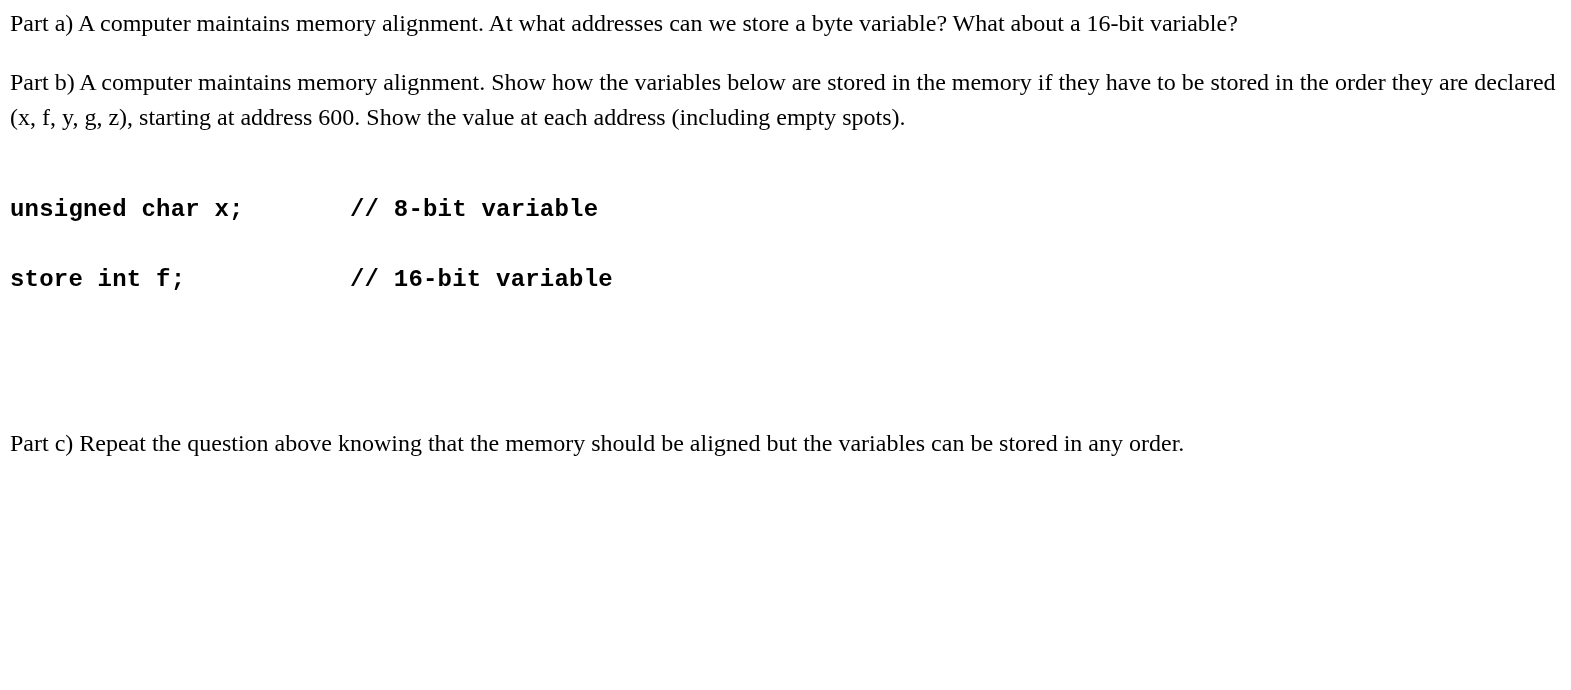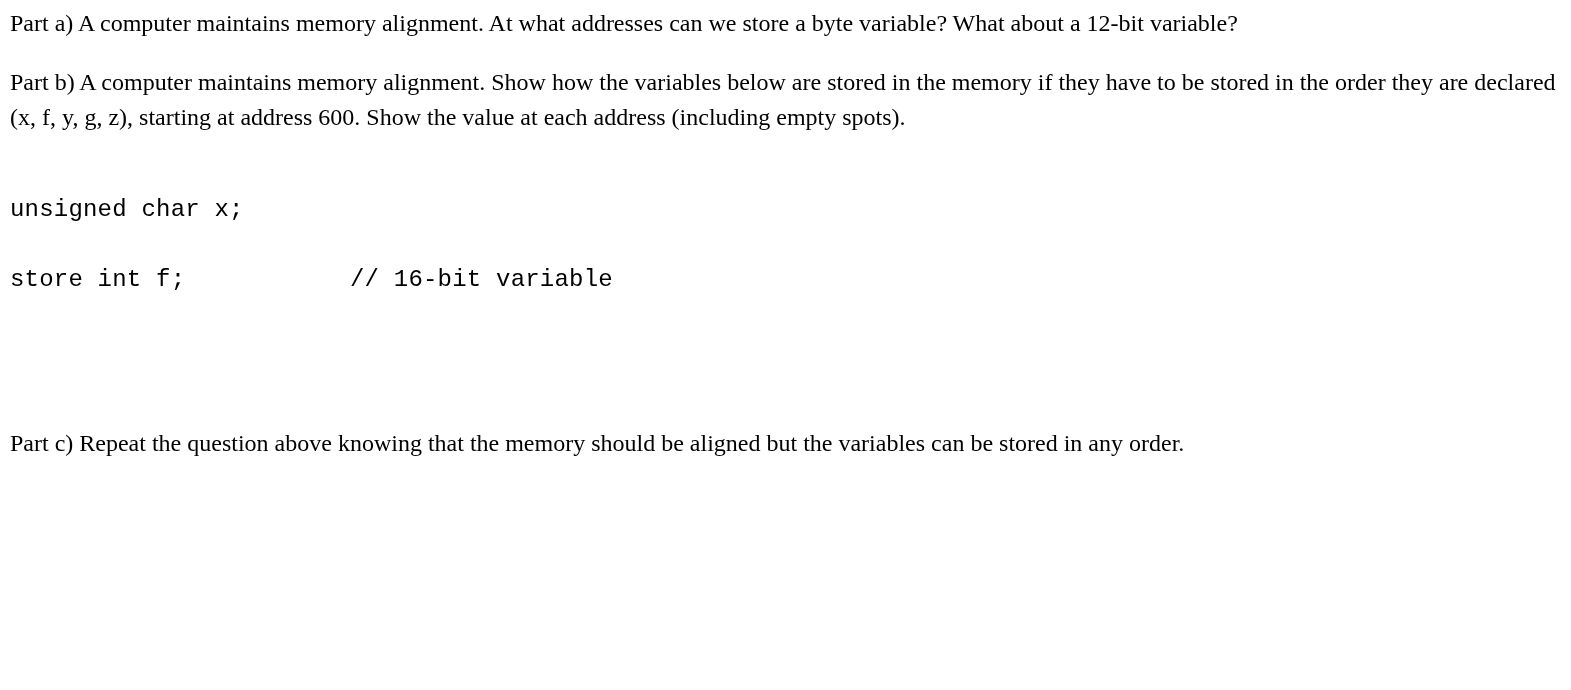--- a/index.html
+++ b/index.html
@@ -22,35 +22,36 @@
     .code-block {
       font-family: "Courier New", Courier, monospace;
       font-size: 24px;
       line-height: 1.45;
       white-space: pre;
       margin-bottom: 24px;
       letter-spacing: 0.2px;
     }
     .code-row {
       display: flex;
+      font-weight: bold;
     }
     .code-decl {
       width: 340px;
     }
     .code-comment {
       flex: 1;
     }
   </style>
 </head>
 <body>
 
-<p class="para">Part a) A computer maintains memory alignment. At what addresses can we store a byte variable? What about a 12-bit variable?</p>
+<p class="para">Part a) A computer maintains memory alignment. At what addresses can we store a byte variable? What about a 16-bit variable?</p>
 
 <p class="para">Part b) A computer maintains memory alignment. Show how the variables below are stored in the memory if they have to be stored in the order they are declared (x, f, y, g, z), starting at address 600. Show the value at each address (including empty spots).</p>
 
 <div class="code-block">
-<div class="code-row"><span class="code-decl">unsigned char x;</span></div>
+<div class="code-row"><span class="code-decl">unsigned char x;</span><span class="code-comment">// 8-bit variable</span></div>
 <div class="code-row"><span class="code-decl">store int f;</span><span class="code-comment">// 16-bit variable</span></div>
 <div class="code-row"><span class="code-comment"></span></div>
 <div class="code-row"><span class="code-comment"></span></div>
 </div>
 
 <p class="para">Part c) Repeat the question above knowing that the memory should be aligned but the variables can be stored in any order.</p>
 
 </body></html>

